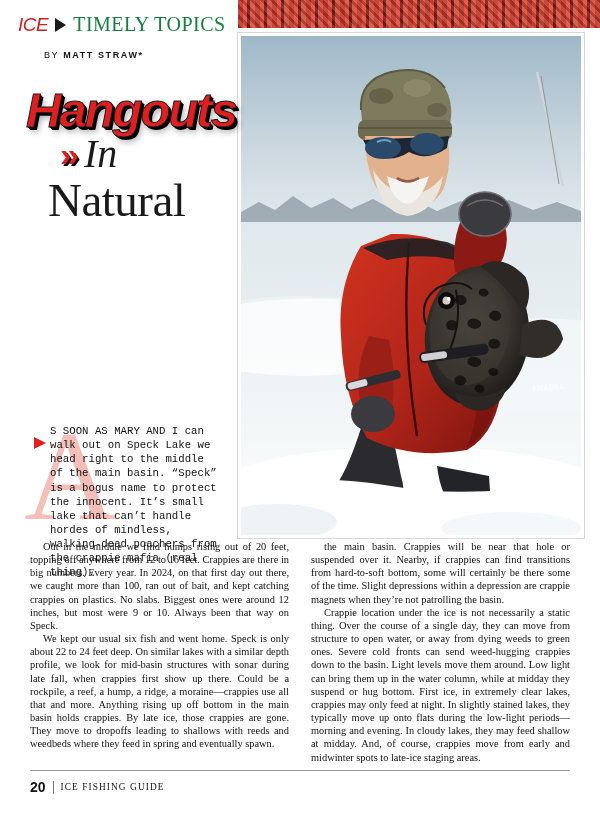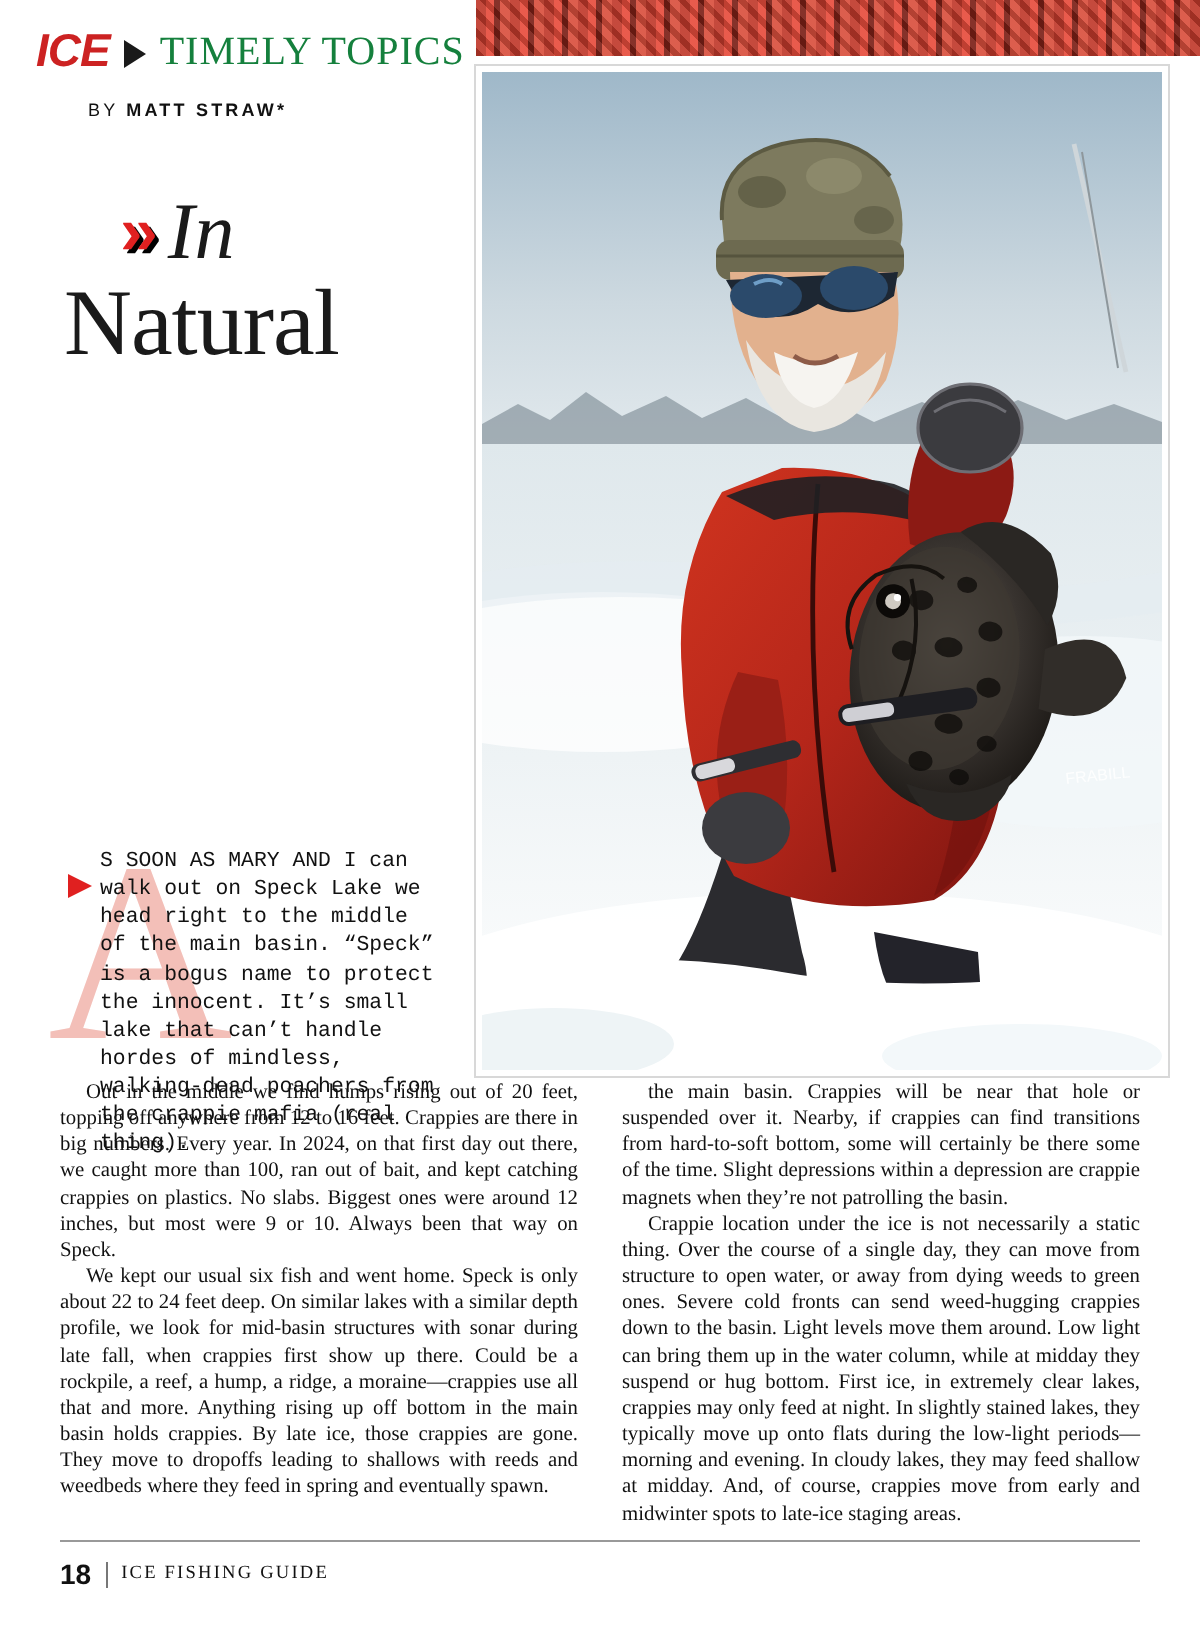--- a/index.html
+++ b/index.html
@@ -37,23 +37,23 @@
   
   .masthead {
     position: absolute;
     left: 18px; top: 14px;
     display: flex;
     align-items: center;
     gap: 7px;
   }
   .ice-word {
     font-family: "Liberation Sans", sans-serif;
-    font-weight: bold;
+    font-weight: normal;
     font-style: italic;
-    font-size: 23px;
+    font-size: 19px;
     letter-spacing: -0.5px;
     color: #cc2222;
     line-height: 1;
   }
   .tri {
     width: 0; height: 0;
     border-left: 11px solid #1a1a1a;
     border-top: 7px solid transparent;
     border-bottom: 7px solid transparent;
     margin-top: 2px;
@@ -134,21 +134,21 @@
     font-size: 40px;
     color: #1a1a1a;
     line-height: 1;
   }
   .hl-natural {
     font-family: "Liberation Serif", serif;
     font-size: 47px;
     color: #1a1a1a;
     line-height: .95;
     margin-top: 4px;
-    margin-left: 6px;
+    margin-left: 22px;
     letter-spacing: -0.5px;
   }
   .hl-lakes {
     font-family: "Liberation Serif", serif;
     font-size: 47px;
     color: #1a1a1a;
     line-height: .95;
     margin-left: 58px;
     letter-spacing: -0.5px;
   }
@@ -379,20 +379,21 @@
     <rect x="180" y="314" width="26" height="7" rx="3" transform="rotate(-8 212 318)" fill="#cfcfd4"></rect>
     <text x="292" y="356" font-family="Liberation Sans, sans-serif" font-size="8" fill="#ffffff" opacity="0.9" transform="rotate(-6 292 356)">FRABILL</text>
 
     <path d="M0,452 Q70,436 150,450 Q230,464 340,444 L340,499 L0,499 Z" fill="#ffffff"></path>
     <ellipse cx="36" cy="486" rx="60" ry="18" fill="#eef4f6"></ellipse>
     <ellipse cx="270" cy="492" rx="70" ry="16" fill="#f3f8fa"></ellipse>
   </svg>
 </div>
 
 <div class="headline-wrap">
+  <div class="hl-red hl-hangouts">Hangouts</div>
   <div class="hl-in-row">
     <span class="chev">»</span>
     <span class="hl-in">In</span>
   </div>
   <div class="hl-natural">Natural</div>
 </div>
 
 <div class="intro">
   <span class="dropcap-A">A</span>
   <span class="intro-arrow"></span>
@@ -405,16 +406,16 @@
     <p>We kept our usual six fish and went home. Speck is only about 22 to 24 feet deep. On similar lakes with a similar depth profile, we look for mid-basin structures with sonar during late fall, when crappies first show up there. Could be a rockpile, a reef, a hump, a ridge, a moraine—crappies use all that and more. Anything rising up off bottom in the main basin holds crappies. By late ice, those crappies are gone. They move to dropoffs leading to shallows with reeds and weedbeds where they feed in spring and eventually spawn.</p>
   </div>
   <div class="col">
     <p>the main basin. Crappies will be near that hole or suspended over it. Nearby, if crappies can find transitions from hard-to-soft bottom, some will certainly be there some of the time. Slight depressions within a depression are crappie magnets when they’re not patrolling the basin.</p>
     <p>Crappie location under the ice is not necessarily a static thing. Over the course of a single day, they can move from structure to open water, or away from dying weeds to green ones. Severe cold fronts can send weed-hugging crappies down to the basin. Light levels move them around. Low light can bring them up in the water column, while at midday they suspend or hug bottom. First ice, in extremely clear lakes, crappies may only feed at night. In slightly stained lakes, they typically move up onto flats during the low-light periods—morning and evening. In cloudy lakes, they may feed shallow at midday. And, of course, crappies move from early and midwinter spots to late-ice staging areas.</p>
   </div>
 </div>
 
 <div class="footer-rule"></div>
 <div class="footer">
-  <span class="page-num">18</span>
+  <span class="page-num">20</span>
   <span class="vbar"></span>
   <span class="footer-title">ICE FISHING GUIDE</span>
 </div>
 
 </body></html>

